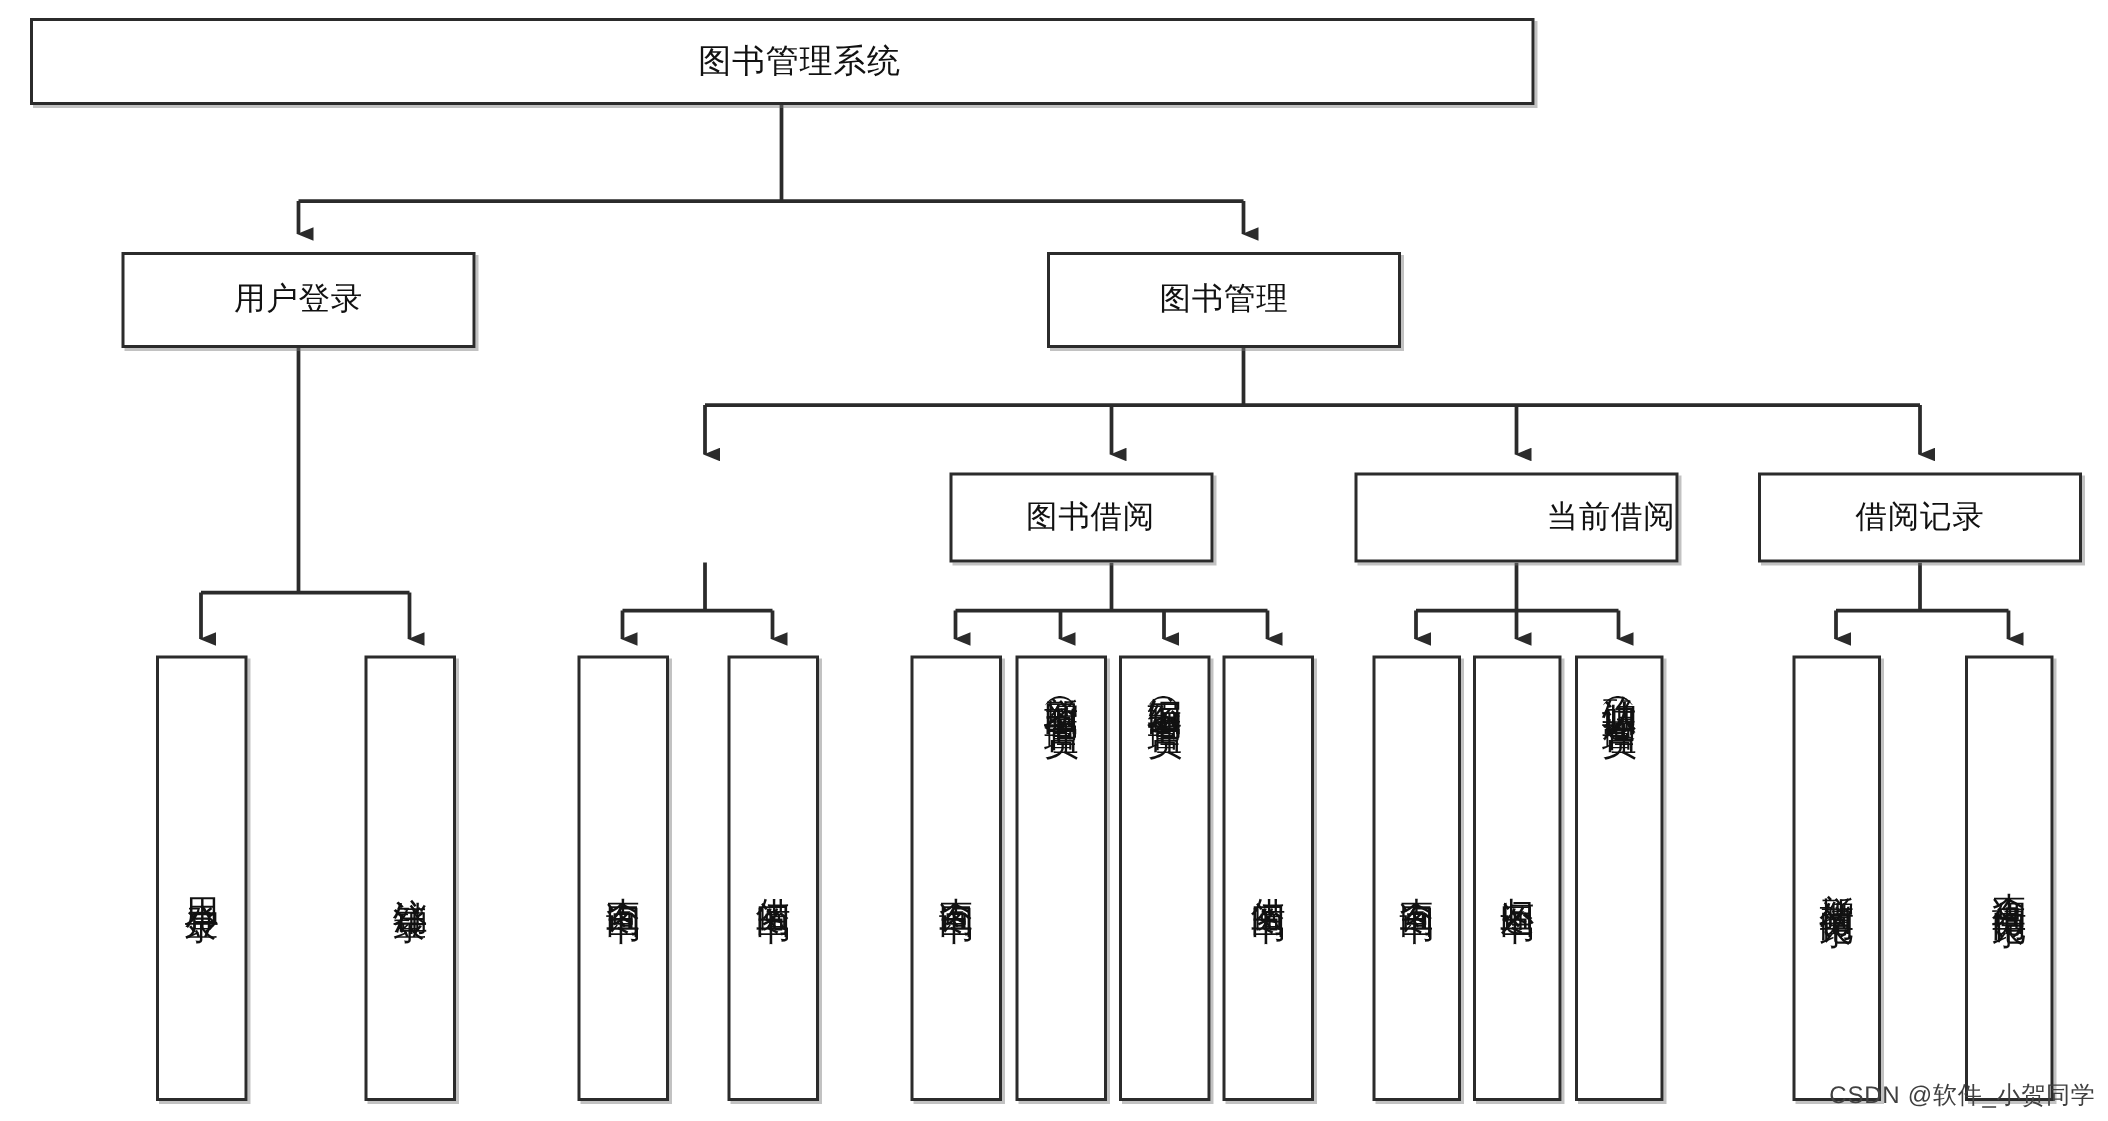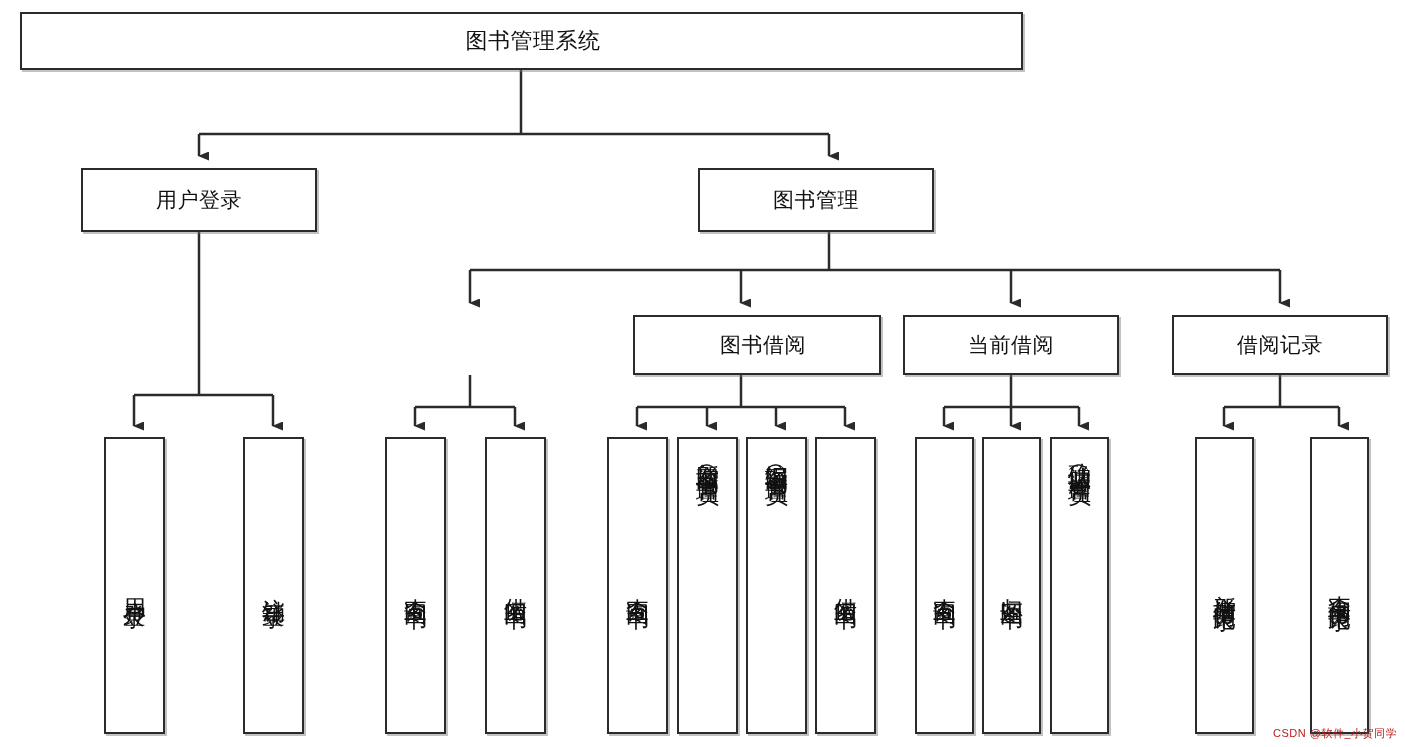--- a/index.html
+++ b/index.html
@@ -64,22 +64,22 @@
     white-space: nowrap;
   }
   .node.vertical.v-center {
     align-items: center;
     padding-top: 0;
   }
   #watermark {
     position: absolute;
     right: 8px;
     bottom: 6px;
-    font-size: 11px;
-    color: #b91c1c;
+    font-size: 16px;
+    color: #404040;
     letter-spacing: 0.5px;
     white-space: nowrap;
     user-select: none;
   }
 </style>
 </head>
 <body>
 
 <div id="diagram-root">
 
@@ -149,24 +149,24 @@
     <span class="label">图书管理系统</span>
   </div>
 
   <div class="node horizontal" style="left: 81px; top: 168px; width: 236px; height: 64px;">
     <span class="label">用户登录</span>
   </div>
   <div class="node horizontal" style="left: 698px; top: 168px; width: 236px; height: 64px;">
     <span class="label">图书管理</span>
   </div>
 
-  <div class="node horizontal" style="left: 633px; top: 315px; width: 248px; height: 60px; padding-left: 12px;">
+  <div class="node horizontal" style="left: 633px; top: 315px; width: 176px; height: 60px; padding-left: 12px;">
     <span class="label">图书借阅</span>
   </div>
-  <div class="node horizontal" style="left: 903px; top: 315px; width: 216px; height: 60px;">
+  <div class="node horizontal" style="left: 903px; top: 315px; width: 216px; height: 60px; justify-content: flex-end;">
     <span class="label">当前借阅</span>
   </div>
   <div class="node horizontal" style="left: 1172px; top: 315px; width: 216px; height: 60px; align-items: center;">
     <span class="label">借阅记录</span>
   </div>
 
   <div class="node vertical v-center" style="left: 104px; top: 437px; width: 61px; height: 297px;">
     <span class="label">用户登录</span>
   </div>
   <div class="node vertical v-center" style="left: 243px; top: 437px; width: 61px; height: 297px;">

